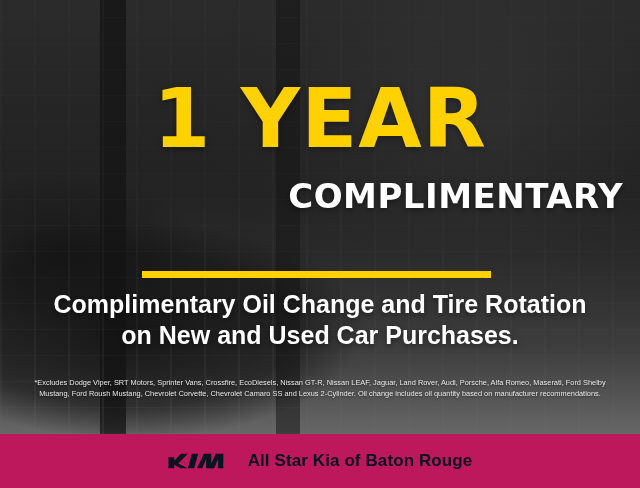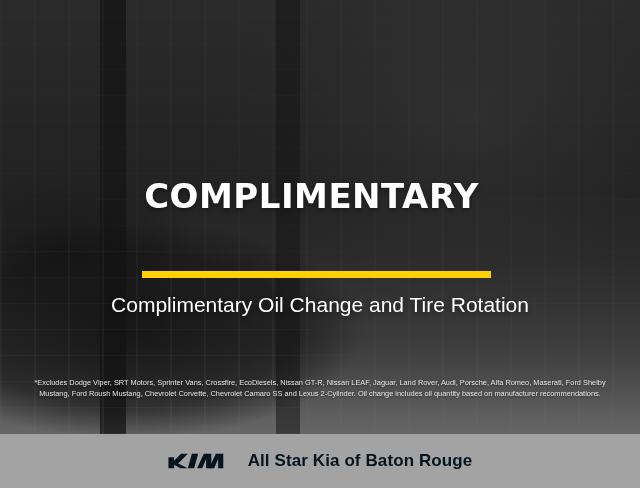--- a/index.html
+++ b/index.html
@@ -102,20 +102,21 @@
   .headline-sub {
     position: absolute;
     left: 0;
     right: 17px;
     top: 178px;
     color: #ffffff;
     font-family: "DejaVu Sans", sans-serif;
     font-weight: 700;
     letter-spacing: 0.5px;
     text-shadow: 0 2px 5px rgba(0,0,0,0.40);
+    text-align: right;
   }
   .headline-sub .line1 {
     display: block;
     font-size: 34px;
     line-height: 36px;
   }
   .headline-sub .line2 {
     display: block;
     font-size: 37px;
     line-height: 40px;
@@ -131,22 +132,22 @@
     background: #FFD100;
   }
 
   .offer-copy {
     position: absolute;
     left: 0;
     right: 0;
     top: 289px;
     color: #ffffff;
     font-family: "Liberation Sans", sans-serif;
-    font-weight: 400;
-    font-size: 21px;
+    font-weight: 700;
+    font-size: 25px;
     line-height: 31px;
     text-shadow: 0 2px 5px rgba(0,0,0,0.40);
   }
   .offer-copy span { display: block; }
 
   
   .disclaimer {
     position: absolute;
     left: 14px;
     right: 14px;
@@ -159,21 +160,21 @@
   }
   .disclaimer span { display: block; }
 
   
   .footer {
     position: absolute;
     left: 0;
     top: 434px;
     width: 640px;
     height: 54px;
-    background: #a3a3a3;
+    background: #be185d;
     display: flex;
     align-items: center;
     justify-content: center;
     gap: 6px;
     text-align: right;
   }
 
   .kia-logo {
     display: block;
     width: 74px;
@@ -194,29 +195,31 @@
 
 <div class="banner">
 
   <div class="hero">
     <div class="photo"></div>
     <div class="photo-overlay"></div>
   </div>
 
   <div class="content">
 
+    <div class="headline-year">1 YEAR</div>
 
     <div class="headline-sub">
       <span class="line1">COMPLIMENTARY</span>
     </div>
 
     <div class="divider"></div>
 
     <div class="offer-copy">
       <span>Complimentary Oil Change and Tire Rotation</span>
+      <span>on New and Used Car Purchases.</span>
     </div>
 
     <div class="disclaimer">
       <span>*Excludes Dodge Viper, SRT Motors, Sprinter Vans, Crossfire, EcoDiesels, Nissan GT-R, Nissan LEAF, Jaguar, Land Rover, Audi, Porsche, Alfa Romeo, Maserati, Ford Shelby</span>
       <span>Mustang, Ford Roush Mustang, Chevrolet Corvette, Chevrolet Camaro SS and Lexus 2-Cylinder. Oil change includes oil quantity based on manufacturer recommendations.</span>
     </div>
 
   </div>
 
   <div class="footer">

